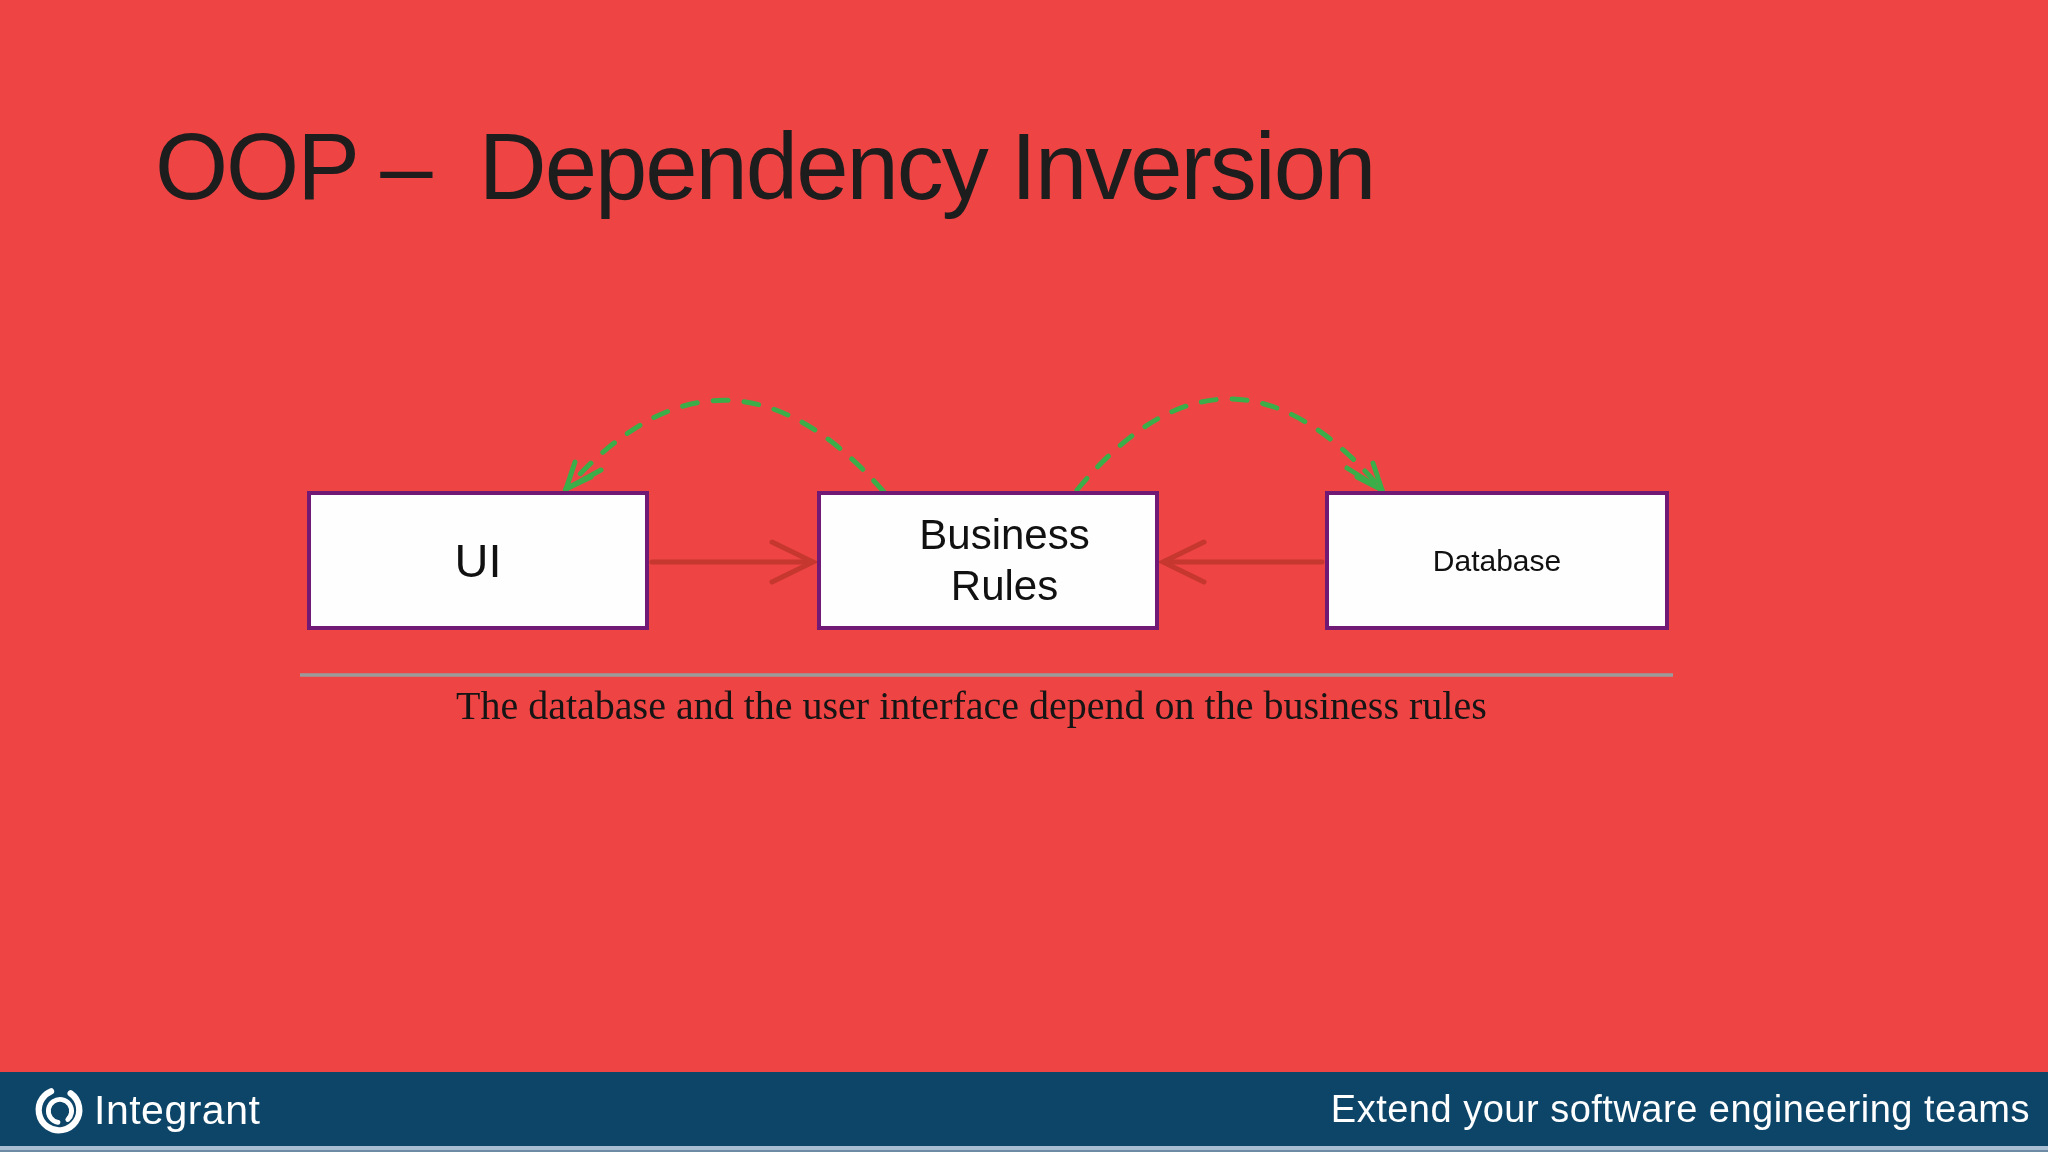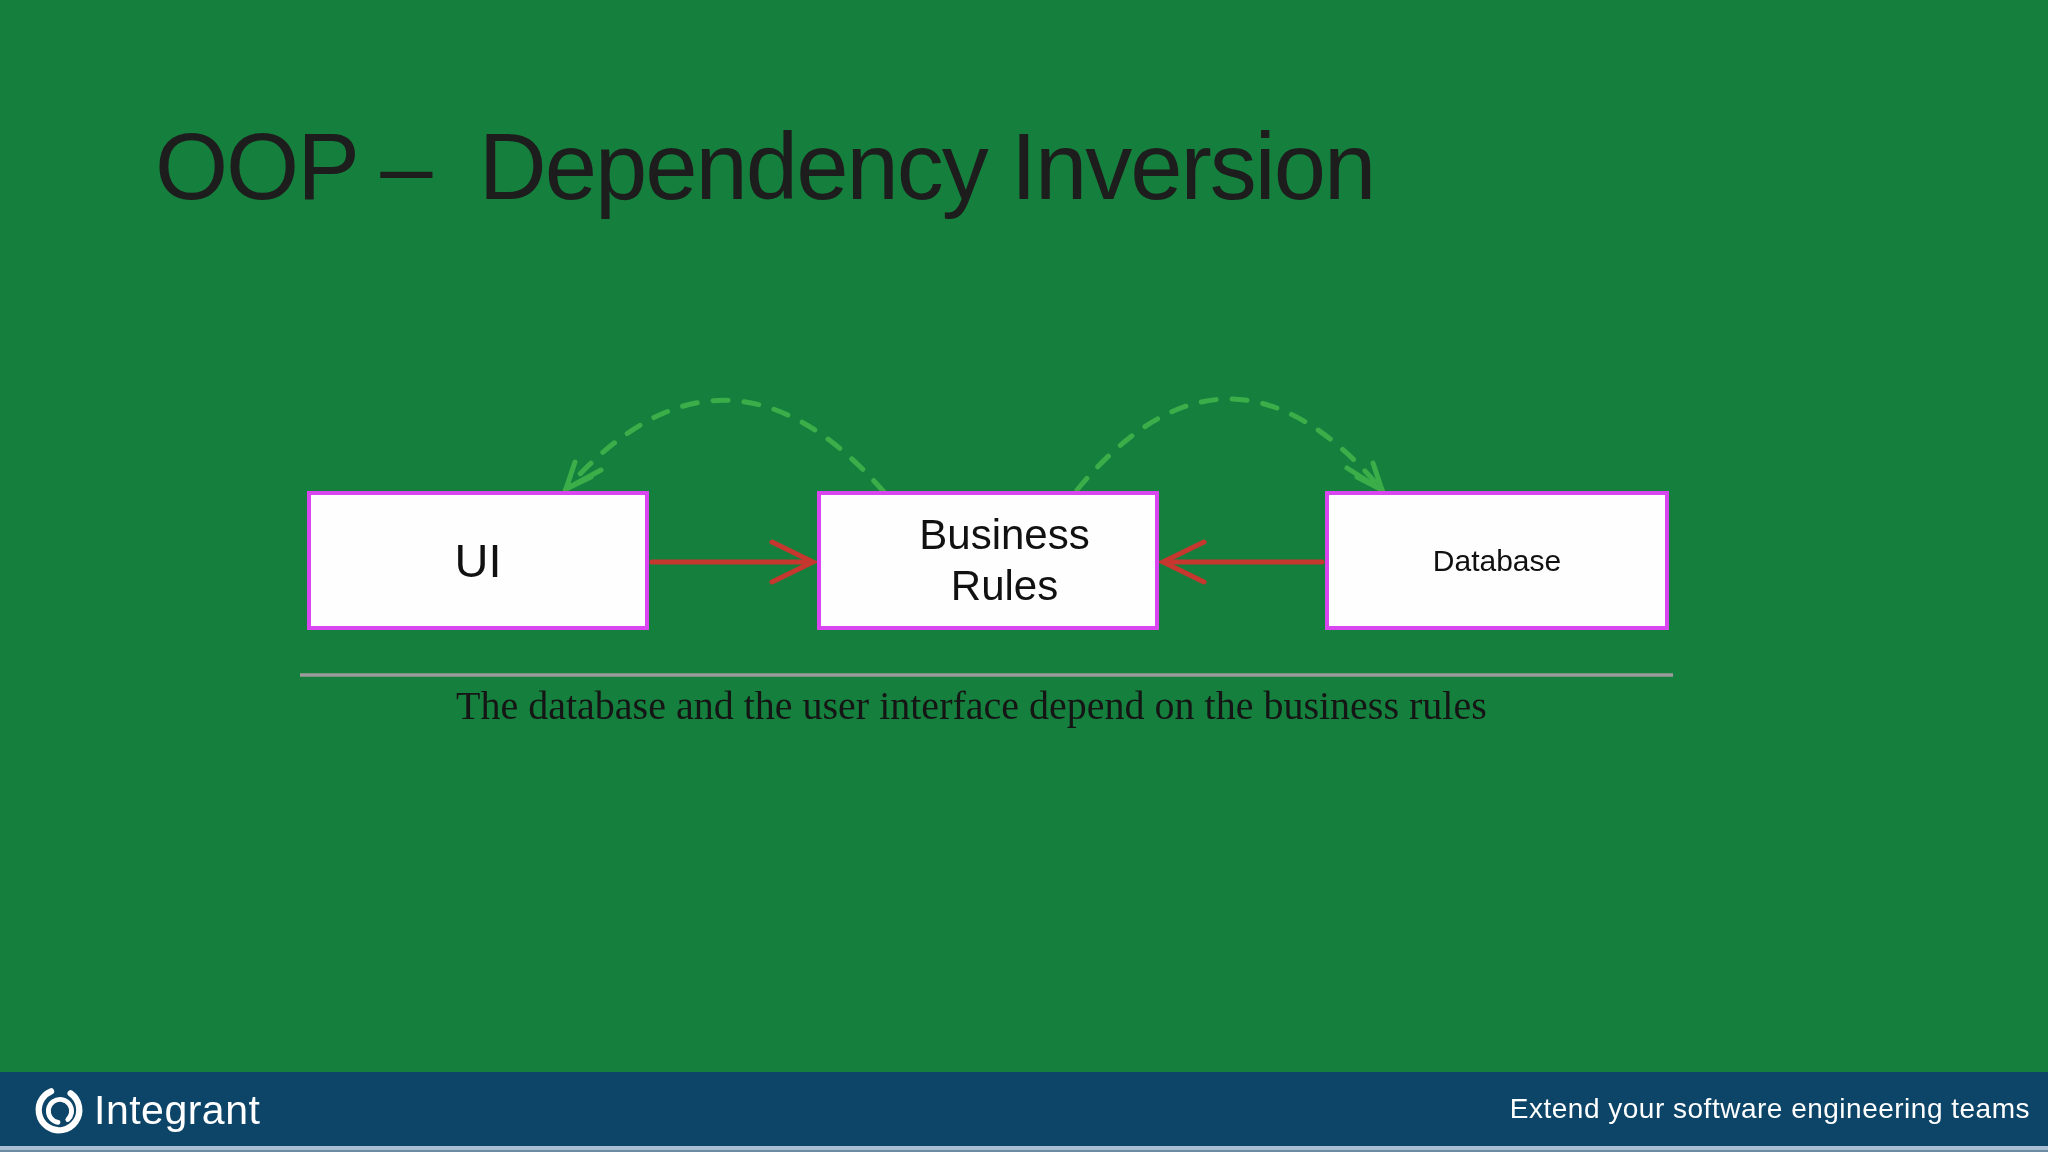--- a/index.html
+++ b/index.html
@@ -1,20 +1,20 @@
 <!DOCTYPE html>
 <html><head>
 <meta charset="utf-8">
 <style>
   html, body { margin: 0; padding: 0; background: #ffffff; }
   .slide {
     position: relative;
     width: 2048px;
     height: 1152px;
-    background: #15803d;
+    background: #ef4444;
     overflow: hidden;
     font-family: "Liberation Sans", sans-serif;
   }
 
   
   .title {
     position: absolute;
     left: 155px;
     top: 118px;
     font-size: 94px;
@@ -22,21 +22,21 @@
     letter-spacing: -2px;
     color: #1d1d1d;
     white-space: pre;
     line-height: 1.05;
   }
 
   
   .dbox {
     position: absolute;
     background: #fefefe;
-    border: 4px solid #d946ef;
+    border: 4px solid #701a75;
     display: flex;
     align-items: center;
     justify-content: center;
     text-align: center;
     color: #111111;
     font-weight: 400;
     box-sizing: border-box;
   }
   .box-ui       { left: 307px; top: 491px; width: 342px; height: 139px; font-size: 47px; }
   .box-br       { left: 817px; top: 491px; width: 342px; height: 139px; font-size: 42px; line-height: 1.2; padding-left: 33px; }
@@ -98,21 +98,21 @@
     margin-left: 6px;
   }
   .tagline {
     position: absolute;
     right: 18px;
     top: 1072px;
     height: 74px;
     display: flex;
     align-items: center;
     color: #ffffff;
-    font-size: 28px;
+    font-size: 38px;
     font-weight: 400;
     letter-spacing: 0.5px;
   }
 </style>
 </head>
 <body>
 
 <div class="slide">
 
   <div class="title">OOP –  Dependency Inversion</div>

